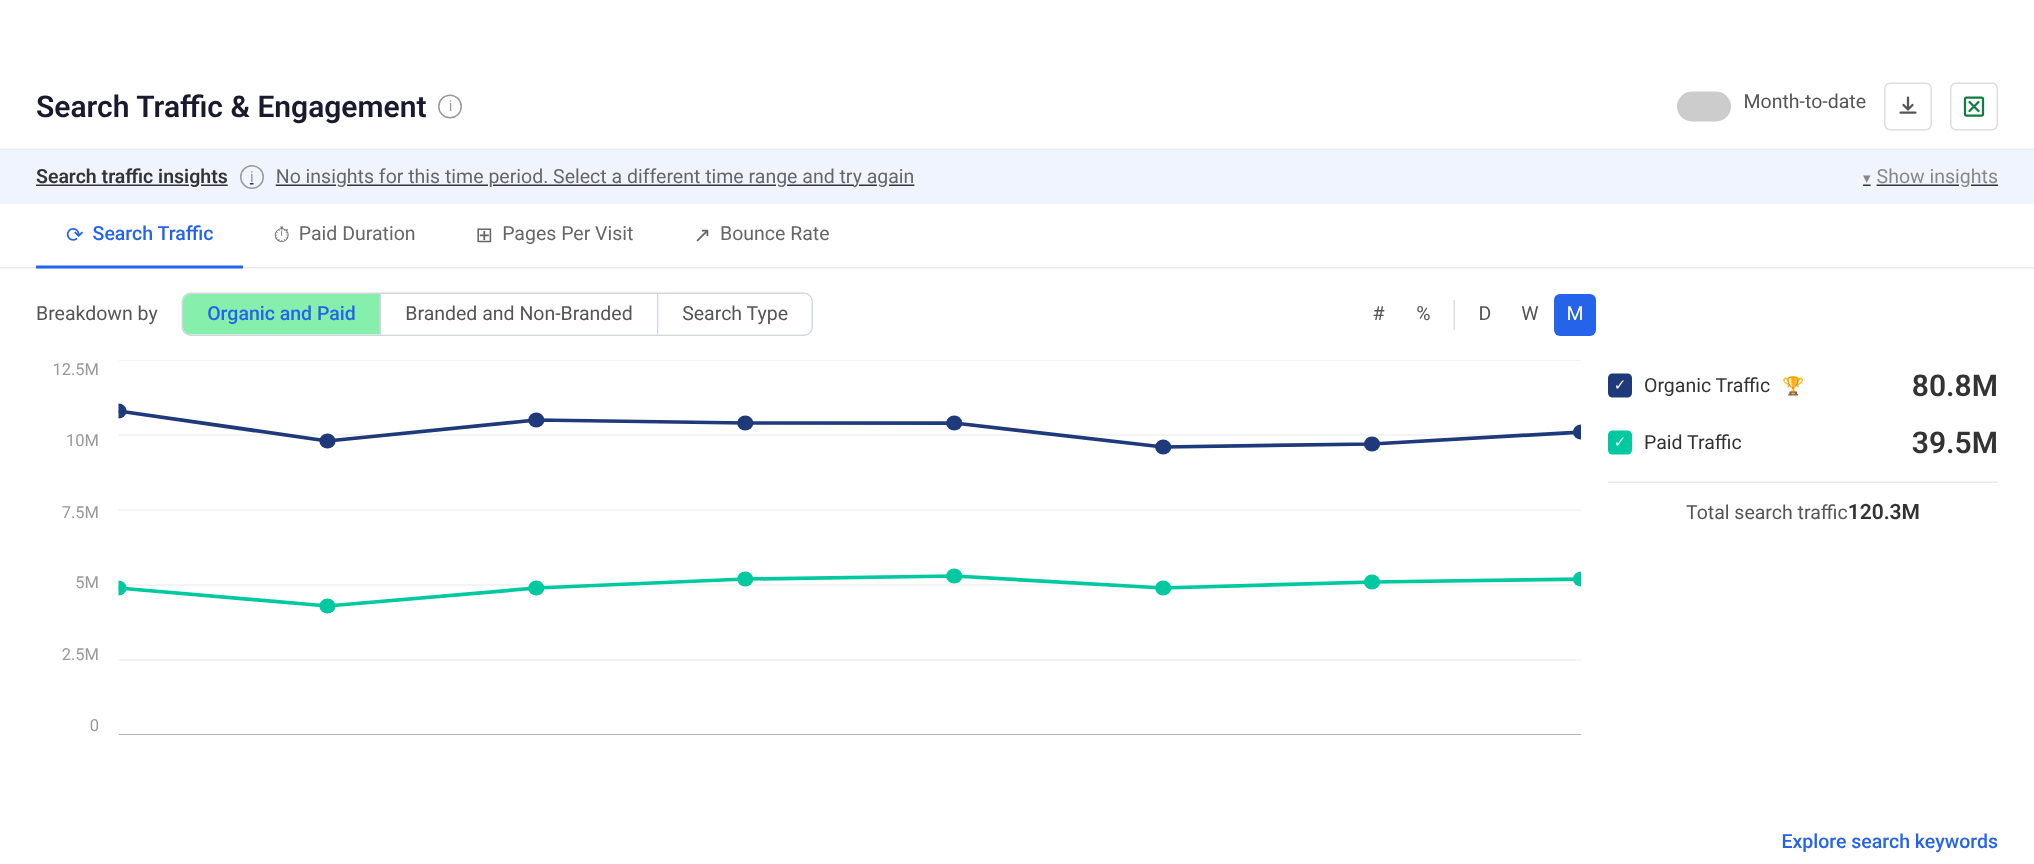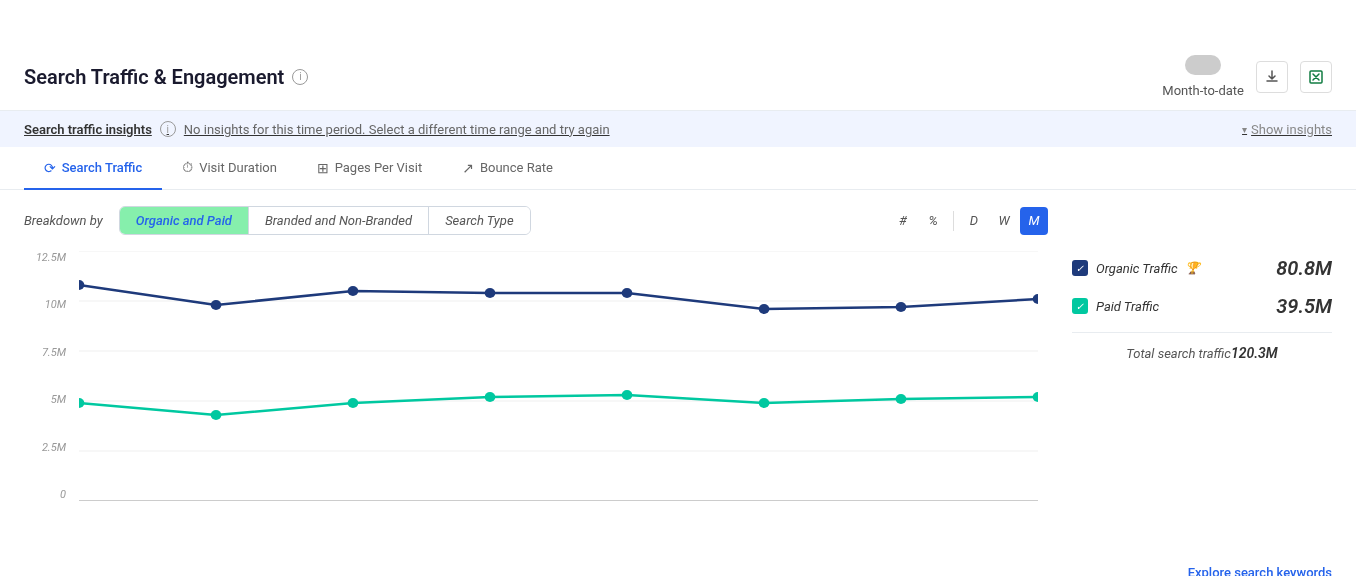--- a/index.html
+++ b/index.html
@@ -6,41 +6,41 @@
     body { font-family: -apple-system, BlinkMacSystemFont, 'Segoe UI', Roboto, sans-serif; background: #fff; color: #333; font-size: 14px; }
     
     .container { width: 1356px; height: 576px; overflow: hidden; position: relative; background: #fff; }
     
     
     .header { display: flex; align-items: center; justify-content: space-between; padding: 16px 24px 12px; border-bottom: 1px solid #e8ecf0; margin-top: 39px; }
     .header-left { display: flex; align-items: center; gap: 8px; }
     .header-title { font-size: 20px; font-weight: 600; color: #1a1a2e; }
     .info-icon { width: 16px; height: 16px; border-radius: 50%; border: 1.5px solid #999; display: inline-flex; align-items: center; justify-content: center; font-size: 10px; color: #999; cursor: pointer; }
     .header-right { display: flex; align-items: center; gap: 12px; }
-    .toggle-container { display: flex; align-items: center; gap: 8px; flex-direction: column; }
+    .toggle-container { display: flex; align-items: flex-start; gap: 8px; }
     .toggle { width: 36px; height: 20px; background: #ccc; border-radius: 10px; position: relative; cursor: pointer; }
     .toggle-label { font-size: 13px; color: #555; }
     .icon-btn { width: 32px; height: 32px; display: flex; align-items: center; justify-content: center; border: 1px solid #ddd; border-radius: 4px; cursor: pointer; color: #555; }
     
     
     .insights-bar { background: #f0f4ff; padding: 10px 24px; display: flex; align-items: flex-end; justify-content: space-between; text-decoration: underline; }
     .insights-left { display: flex; align-items: center; gap: 8px; }
     .insights-title { font-weight: 600; font-size: 13px; color: #333; }
     .insights-text { font-size: 13px; color: #666; }
     .show-insights { display: flex; align-items: center; gap: 4px; font-size: 13px; color: #888; cursor: pointer; }
     .chevron { font-size: 10px; }
     
     
     .tabs { display: flex; padding: 0 24px; border-bottom: 1px solid #e8ecf0; }
     .tab { display: flex; align-items: center; gap: 6px; padding: 12px 20px; font-size: 13px; color: #666; cursor: pointer; border-bottom: 2px solid transparent; margin-bottom: -1px; }
     .tab.active { color: #2563eb; border-bottom: 2px solid #2563eb; font-weight: 500; }
     .tab-icon { font-size: 14px; }
     
     
-    .main { display: flex; padding: 16px 24px; gap: 24px; font-style: italic; }
+    .main { display: flex; padding: 16px 24px; gap: 8px; }
     
     
     .chart-area { flex: 1; min-width: 0; }
     .breakdown-bar { display: flex; align-items: center; gap: 0; margin-bottom: 16px; }
     .breakdown-label { font-size: 13px; color: #555; margin-right: 16px; white-space: nowrap; }
     .breakdown-options { display: flex; border: 1px solid #d0d7e0; border-radius: 6px; overflow: hidden; }
     .breakdown-option { padding: 6px 16px; font-size: 13px; cursor: pointer; color: #555; background: #fff; border-right: 1px solid #d0d7e0; }
     .breakdown-option:last-child { border-right: none; }
     .breakdown-option.active { background: #86efac; color: #2563eb; font-weight: 500; }
     
@@ -129,21 +129,21 @@
     </div>
   </div>
 
   <div class="tabs">
     <div class="tab active">
       <span class="tab-icon">⟳</span>
       <span>Search Traffic</span>
     </div>
     <div class="tab">
       <span class="tab-icon">⏱</span>
-      <span>Visit Duration</span>
+      <span>Paid Duration</span>
     </div>
     <div class="tab">
       <span class="tab-icon">⊞</span>
       <span>Pages Per Visit</span>
     </div>
     <div class="tab">
       <span class="tab-icon">↗</span>
       <span>Bounce Rate</span>
     </div>
   </div>

